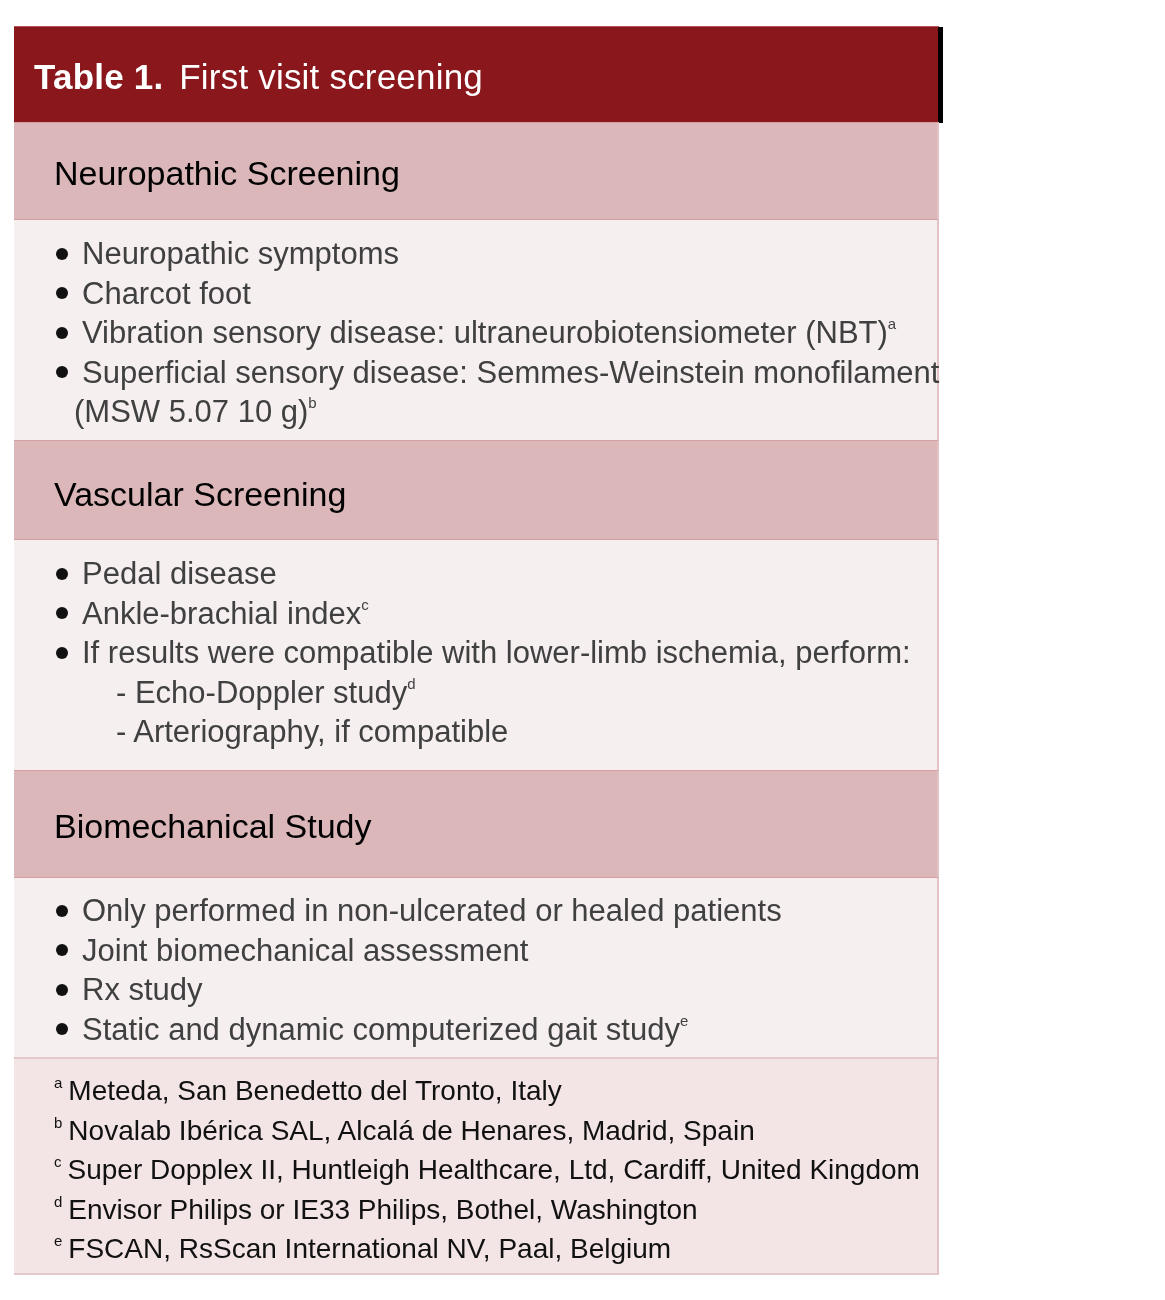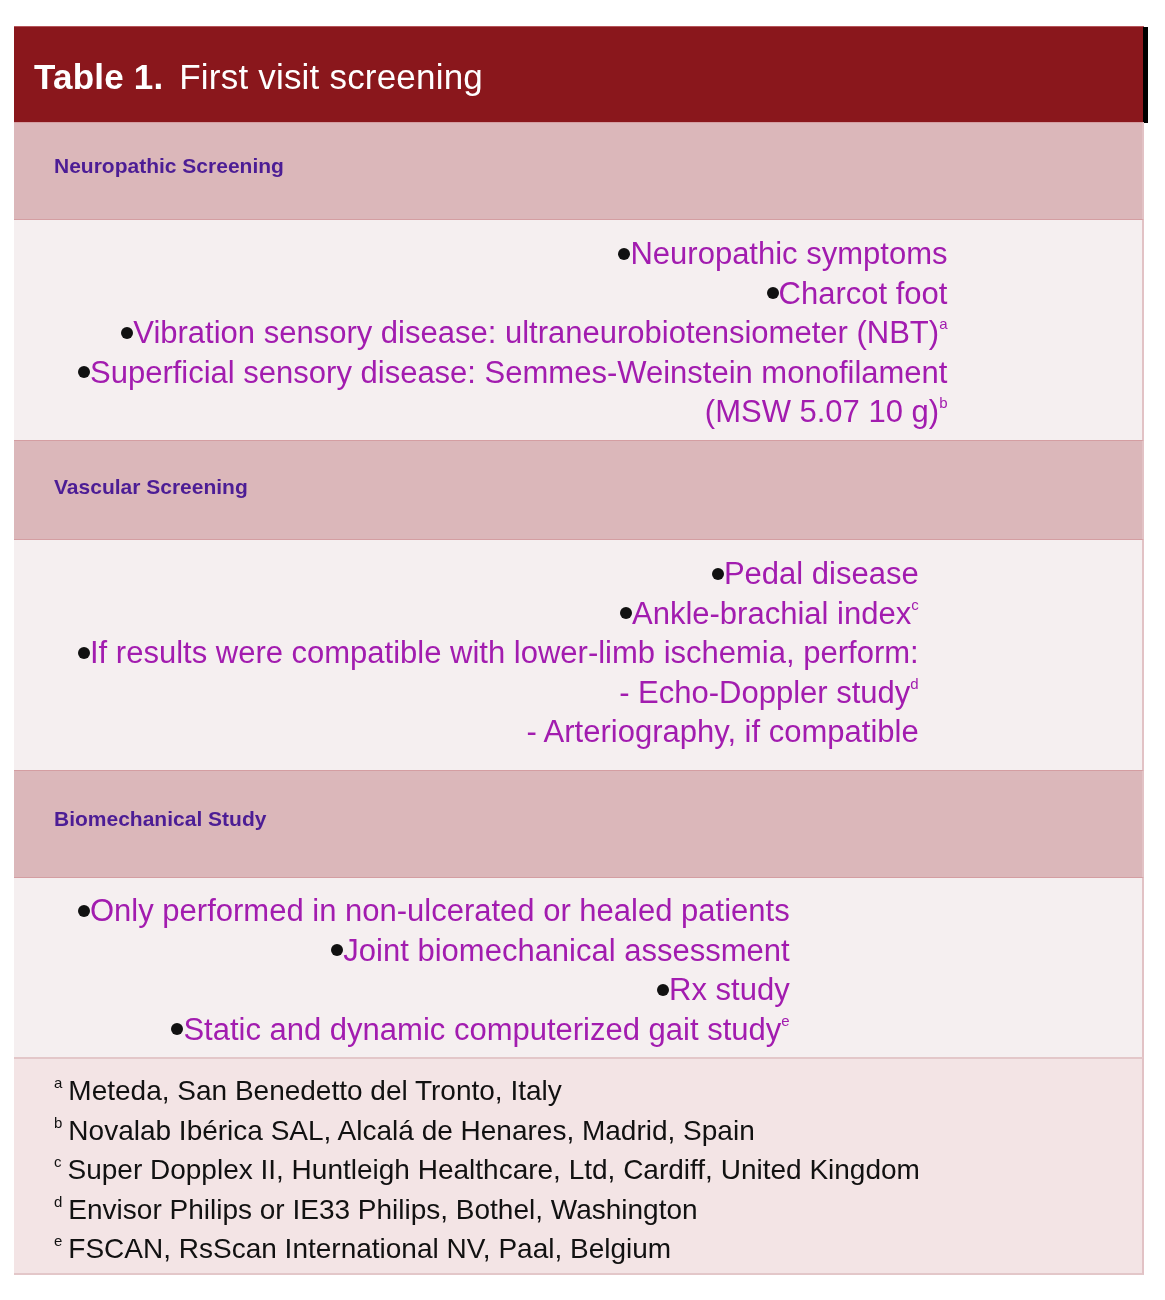--- a/index.html
+++ b/index.html
@@ -1,45 +1,45 @@
 <!DOCTYPE html>
 <html><head>
   <meta charset="utf-8">
   <style>
     html, body { margin: 0; padding: 0; background: #ffffff; }
     body { width: 1165px; height: 1300px; position: relative; font-family: "Liberation Sans", sans-serif; }
     .table {
-      position: absolute; left: 14px; top: 26px; width: 1130px;
+      position: absolute; left: 14px; top: 26px; width: 925px;
     }
     .title-bar {
       height: 96px; background: #8a171c; position: relative;
       border-top: 1px solid #b5555a;
       box-sizing: border-box;
     }
     .title-bar .edge {
       position: absolute; right: -4px; top: 0; width: 5px; height: 96px; background: #000;
     }
     .title-text {
       position: absolute; left: 20px; top: 30px; color: #fff; font-size: 35px; letter-spacing: 0.2px;
       white-space: nowrap;
     }
     .title-text .lead { font-weight: bold; margin-right: 6px; }
     .section-head {
       background: #dbb7ba; border-top: 1px solid #d49ea2; border-bottom: 1px solid #d49ea2;
       border-right: 2px solid #e2c2c5;
       box-sizing: border-box; position: relative;
     }
     .section-head span {
-      position: absolute; left: 40px; font-weight: bold; font-size: 21px; color: #4c1d95;
+      position: absolute; left: 40px; font-weight: normal; font-size: 34px; color: #000000;
       white-space: nowrap;
     }
     .section-body {
       background: #f5eff0; box-sizing: border-box; border-right: 2px solid #e2c2c5; position: relative;
     }
-    .items { position: absolute; left: 48px; top: 14px; font-size: 31px; line-height: 39.5px; color: #a21caf; text-align: right; }
+    .items { position: absolute; left: 40px; top: 14px; font-size: 31px; line-height: 39.5px; color: #404040; }
     .item { white-space: nowrap; }
     .bullet { display: inline-block; width: 28px; }
     .bullet::before { content: ""; display: inline-block; width: 12px; height: 12px; border-radius: 50%; background: #111; vertical-align: middle; margin-left: 2px; margin-bottom: 4px; }
     .cont { padding-left: 20px; }
     .sub { padding-left: 62px; white-space: nowrap; }
     sup { font-size: 15px; vertical-align: 14px; line-height: 0; }
     .foot {
       background: #f3e4e5; border-top: 2px solid #e3c7c9; border-bottom: 2px solid #e3c7c9;
       border-right: 2px solid #e2c2c5; box-sizing: border-box; position: relative; padding-left: 40px;
     }

